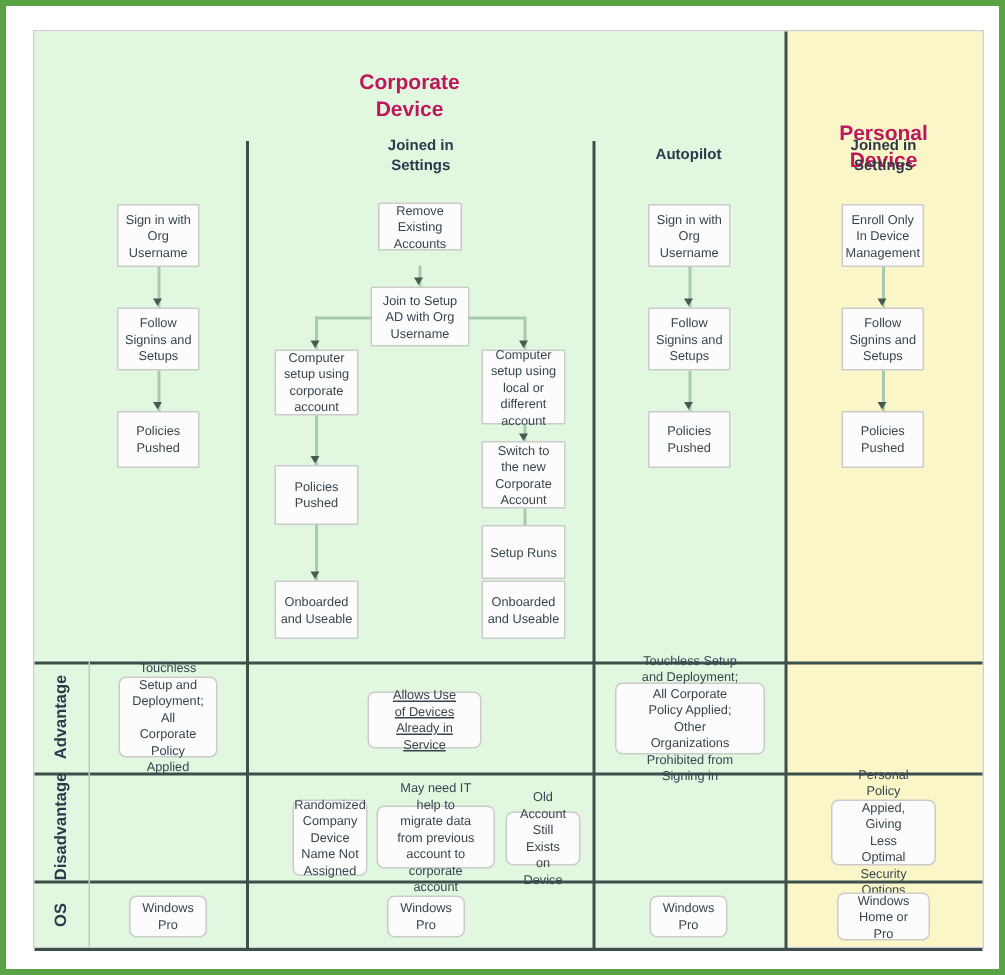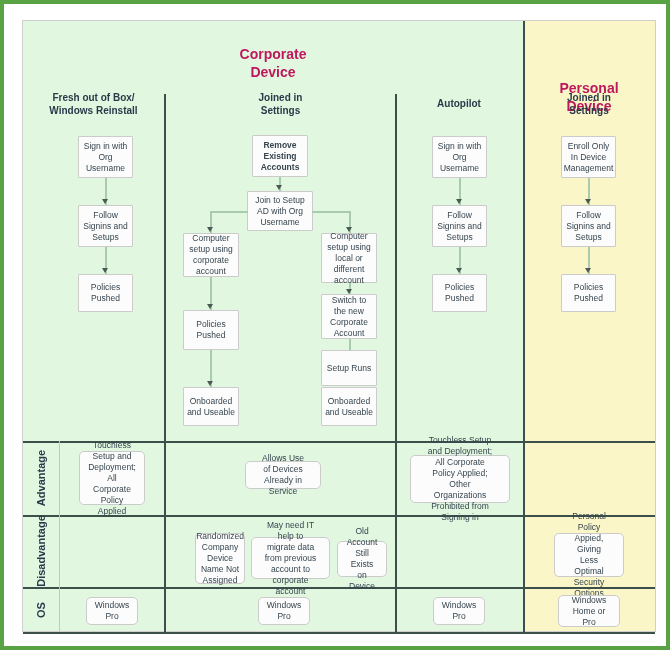--- a/index.html
+++ b/index.html
@@ -99,24 +99,20 @@
 
     <div class="grouphdr" style="left:0;top:24px;width:500px;">
       <div>Corporate</div>
       <div>Device</div>
     </div>
     <div class="grouphdr" style="left:500px;top:24px;width:132px;margin-top:34px;">
       <div>Personal</div>
       <div>Device</div>
     </div>
 
-    <div class="colhdr" style="left:0;top:70px;width:141px;">
-      <div>Fresh out of Box/</div>
-      <div>Windows Reinstall</div>
-    </div>
     <div class="colhdr" style="left:143px;top:70px;width:229px;">
       <div>Joined in</div>
       <div>Settings</div>
     </div>
     <div class="colhdr" style="left:374px;top:76px;width:124px;">
       <div>Autopilot</div>
     </div>
     <div class="colhdr" style="left:500px;top:70px;width:132px;">
       <div>Joined in</div>
       <div>Settings</div>
@@ -127,21 +123,21 @@
     <div class="vdiv" style="left:500px;top:0px;height:421px;"></div>
 
     <div class="box" style="left:55px;top:115px;width:55px;height:42px;">Sign in with Org Username</div>
     <div class="conn v" style="left:82px;top:157px;height:27px;"></div>
     <div class="arrow" style="left:79px;top:178px;"></div>
     <div class="box" style="left:55px;top:184px;width:55px;height:42px;">Follow Signins and Setups</div>
     <div class="conn v" style="left:82px;top:226px;height:27px;"></div>
     <div class="arrow" style="left:79px;top:247px;"></div>
     <div class="box" style="left:55px;top:253px;width:55px;height:38px;">Policies Pushed</div>
 
-    <div class="box" style="left:229px;top:114px;width:56px;height:42px;font-weight:bold;">Remove Existing Accounts</div>
+    <div class="box" style="left:229px;top:114px;width:56px;height:32px;">Remove Existing Accounts</div>
     <div class="conn v" style="left:256px;top:156px;height:14px;"></div>
     <div class="arrow" style="left:253px;top:164px;"></div>
 
     <div class="box" style="left:224px;top:170px;width:66px;height:40px;">Join to Setup AD with Org Username</div>
 
     <div class="conn h" style="left:187px;top:190px;width:38px;"></div>
     <div class="conn v" style="left:187px;top:190px;height:22px;"></div>
     <div class="arrow" style="left:184px;top:206px;"></div>
 
     <div class="conn h" style="left:289px;top:190px;width:38px;"></div>
@@ -195,21 +191,21 @@
       <span>Advantage</span>
     </div>
     <div class="rowlabel" style="left:0;top:494px;width:36px;height:72px;">
       <span>Disadvantage</span>
     </div>
     <div class="rowlabel" style="left:0;top:566px;width:36px;height:45px;">
       <span>OS</span>
     </div>
 
     <div class="cellbox" style="left:56px;top:430px;width:66px;height:54px;">Touchless Setup and Deployment; All Corporate Policy Applied</div>
-    <div class="cellbox" style="left:222px;top:440px;width:76px;height:28px;">Allows Use of Devices Already in Service</div>
+    <div class="cellbox" style="left:222px;top:440px;width:76px;height:38px;text-decoration:underline;">Allows Use of Devices Already in Service</div>
     <div class="cellbox" style="left:387px;top:434px;width:100px;height:48px;">Touchless Setup and Deployment; All Corporate Policy Applied; Other Organizations Prohibited from Signing in</div>
 
     <div class="cellbox" style="left:172px;top:512px;width:50px;height:51px;">Randomized Company Device Name Not Assigned</div>
     <div class="cellbox" style="left:228px;top:516px;width:79px;height:42px;">May need IT help to migrate data from previous account to corporate account</div>
     <div class="cellbox" style="left:314px;top:520px;width:50px;height:36px;">Old Account Still Exists on Device</div>
     <div class="cellbox" style="left:531px;top:512px;width:70px;height:44px;">Personal Policy Appied, Giving Less Optimal Security Options</div>
 
     <div class="cellbox" style="left:63px;top:576px;width:52px;height:28px;">Windows Pro</div>
     <div class="cellbox" style="left:235px;top:576px;width:52px;height:28px;">Windows Pro</div>
     <div class="cellbox" style="left:410px;top:576px;width:52px;height:28px;">Windows Pro</div>

